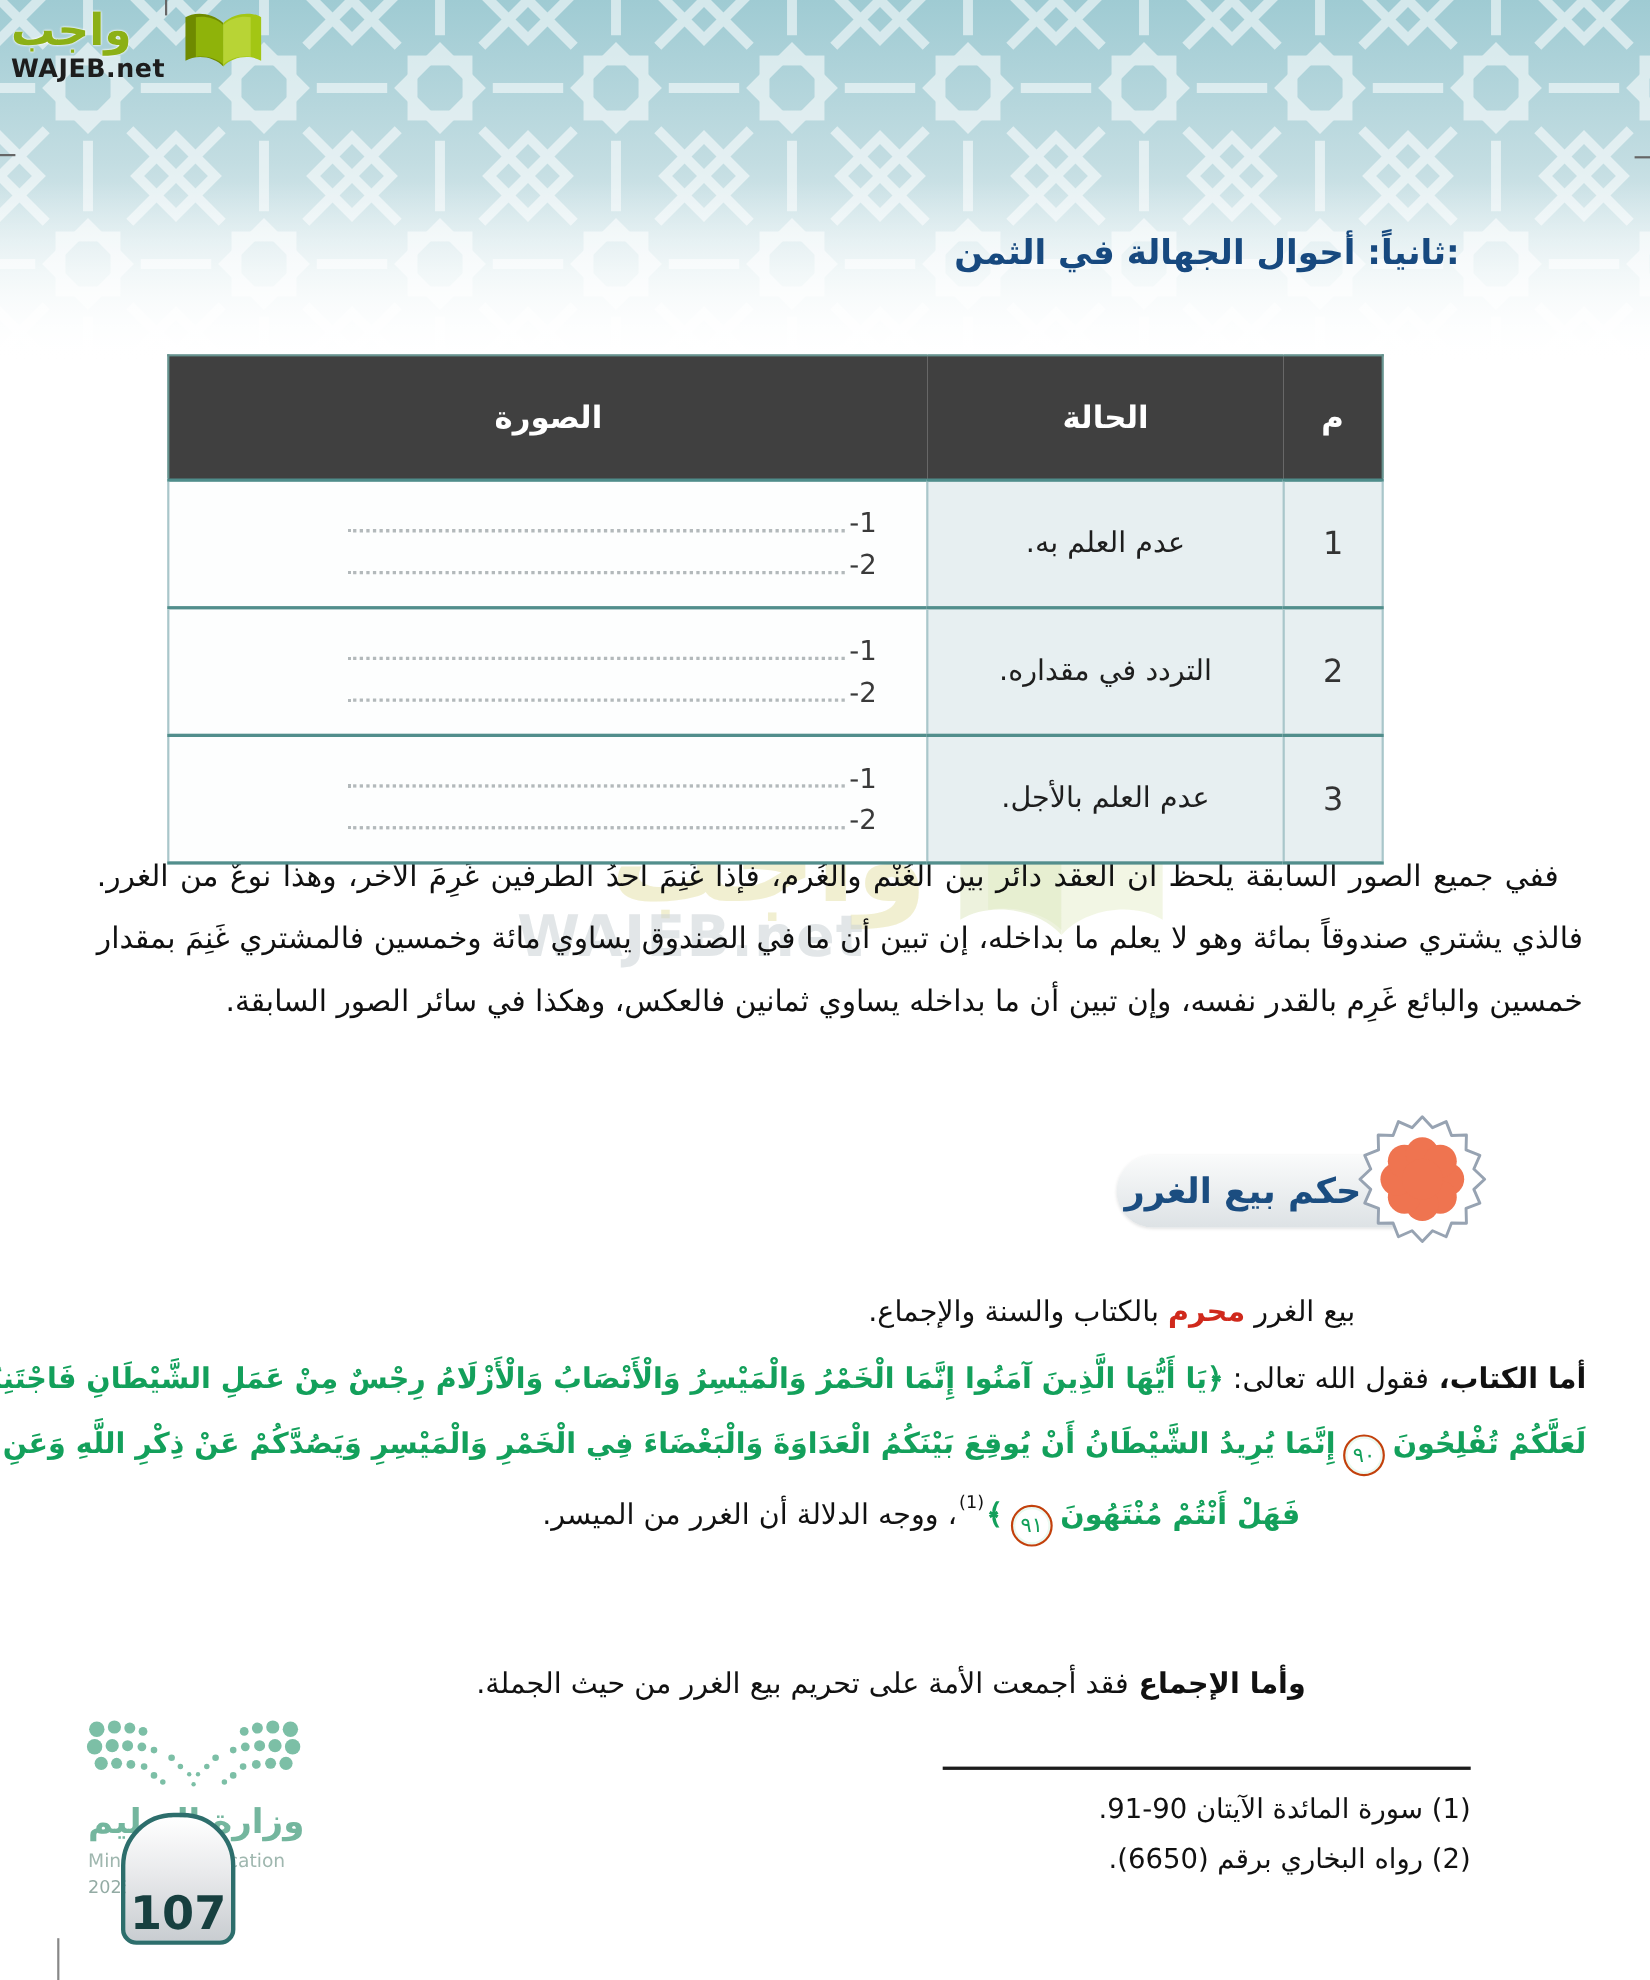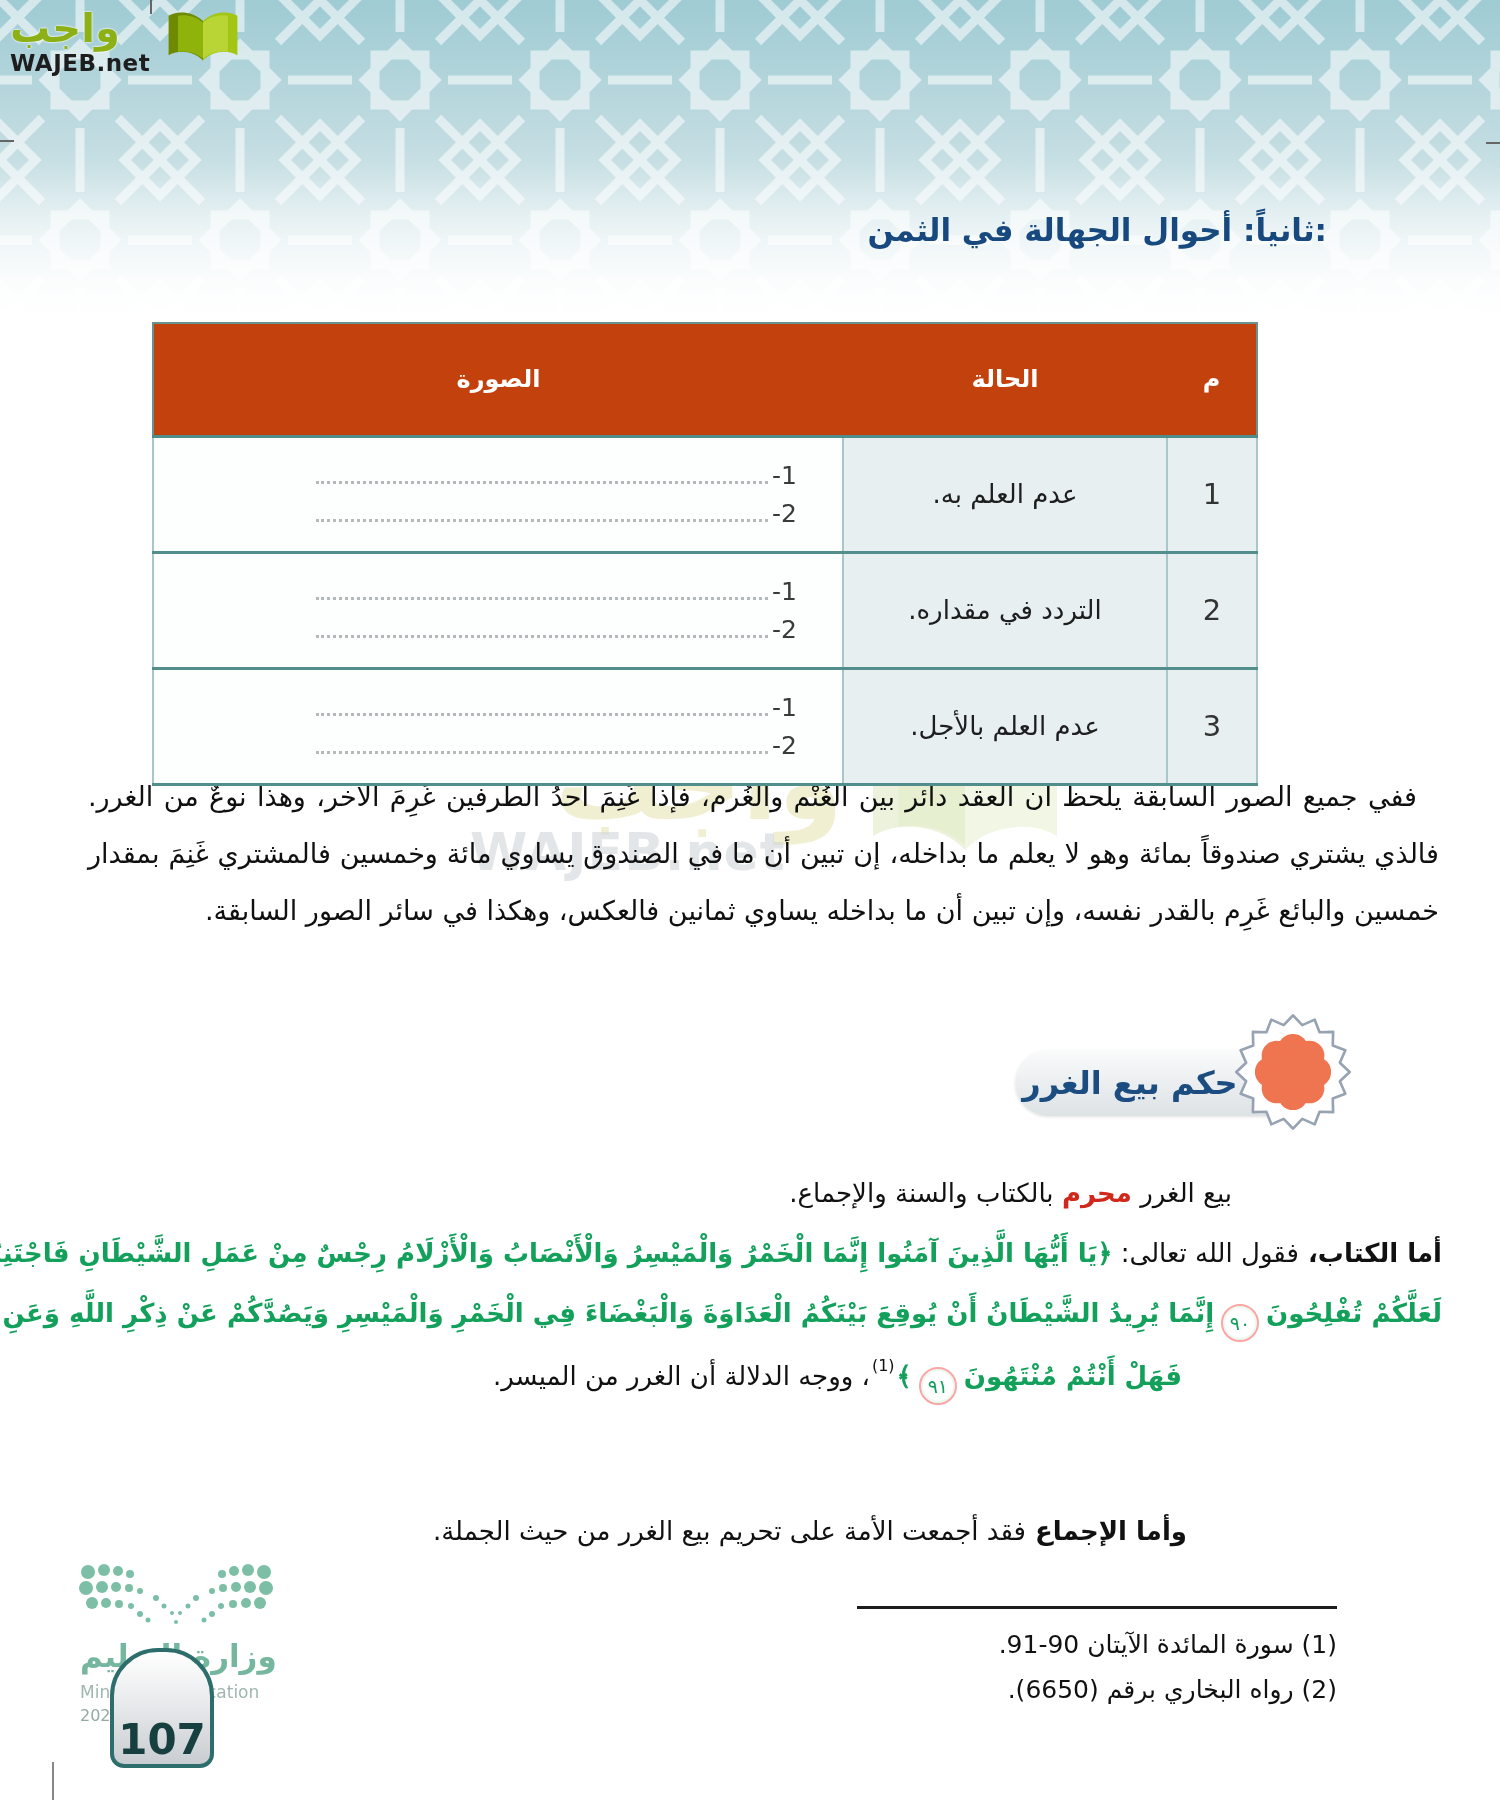--- a/index.html
+++ b/index.html
@@ -18,21 +18,21 @@
 
   .crop{position:absolute;background:#666;z-index:6;}
 
   
   .section-title{position:absolute;top:212px;right:200px;margin:0;font-size:31px;font-weight:bold;
                  color:#17497f;z-index:4;}
 
   
   .cases{position:absolute;top:322px;left:152px;width:1106px;border-collapse:collapse;
          border:2px solid #67938f;z-index:4;}
-  .cases th{background:#c2410c;color:#ffffff;font-size:24px;font-weight:bold;height:74px;
+  .cases th{background:#404040;color:#ffffff;font-size:28px;font-weight:bold;height:74px;
             border-bottom:3px solid #4f8d8b;}
   .cases td{border-bottom:3px solid #528e8c;border-left:2px solid #a9c6ca;border-right:2px solid #a9c6ca;}
   .cases tr{height:113px;}
   td.c-num{width:86px;background:#e7eff1;text-align:center;font-size:29px;color:#333;}
   td.c-case{width:320px;background:#e7eff1;text-align:center;font-size:26px;color:#1e1e1e;}
   td.c-form{background:#fdfefe;padding:14px 45px;}
   .dotline{direction:rtl;display:flex;align-items:baseline;margin:9px 0;}
   .dnum{font-size:25px;color:#3a3a3a;}
   .leader{display:inline-block;width:452px;border-bottom:3px dotted #b3b9bb;height:.75em;margin:0 4px;}
 
@@ -57,21 +57,21 @@
   .rline{position:absolute;direction:rtl;font-size:26px;color:#111;z-index:2;margin:0;white-space:nowrap;}
   .r-intro{top:1178px;right:295px;}
   .r-kitab{top:1238px;right:85px;}
   .r-quran2{top:1298px;right:85px;}
   .r-quran3{top:1356px;right:345px;}
   .r-sunnah{top:1438px;right:265px;}
   .r-ijma{top:1516px;right:340px;}
   .b{font-weight:bold;}
   .hukm{color:#d0291c;font-weight:bold;}
   .quran{color:#13a05b;font-weight:600;font-size:26px;}
-  .ayah{display:inline-flex;width:34px;height:34px;border:2px solid #fca5a5;border-radius:50%;
+  .ayah{display:inline-flex;width:34px;height:34px;border:2px solid #c2410c;border-radius:50%;
         align-items:center;justify-content:center;font-size:19px;color:#13a05b;margin:0 7px;
         vertical-align:-8px;box-shadow:inset 0 0 0 2px #eafaf1;}
   .hadith{color:#1a79c0;font-weight:600;}
   .fref{font-size:16px;vertical-align:14px;color:#111;font-weight:normal;margin:0 2px;}
   .tiny{display:inline-block;width:46px;font-size:10px;line-height:11px;text-align:center;
         color:#222;vertical-align:middle;margin:0 3px;white-space:normal;font-weight:normal;}
 
   
   .fnline{position:absolute;top:1606px;right:190px;width:480px;height:3px;background:#1c1c1c;z-index:2;}
   .footnotes{position:absolute;top:1622px;right:190px;direction:rtl;text-align:right;font-size:25px;

